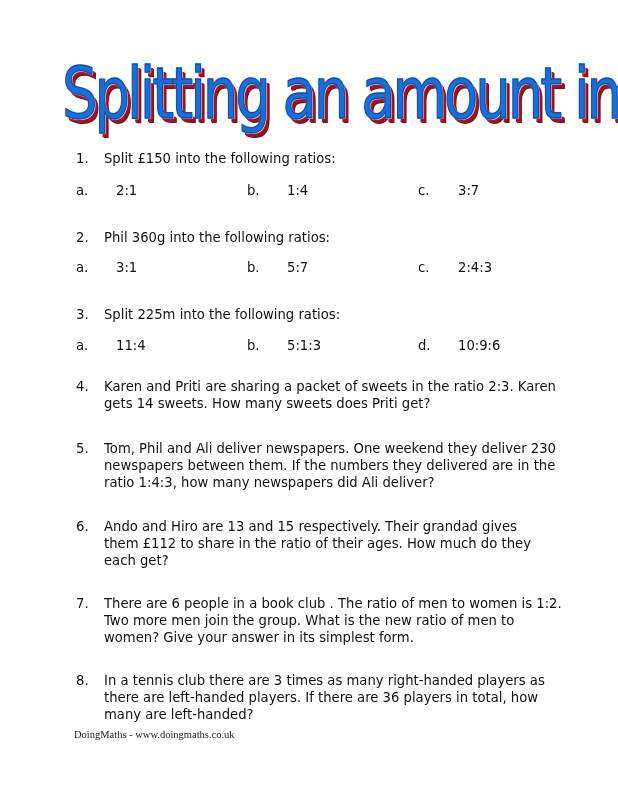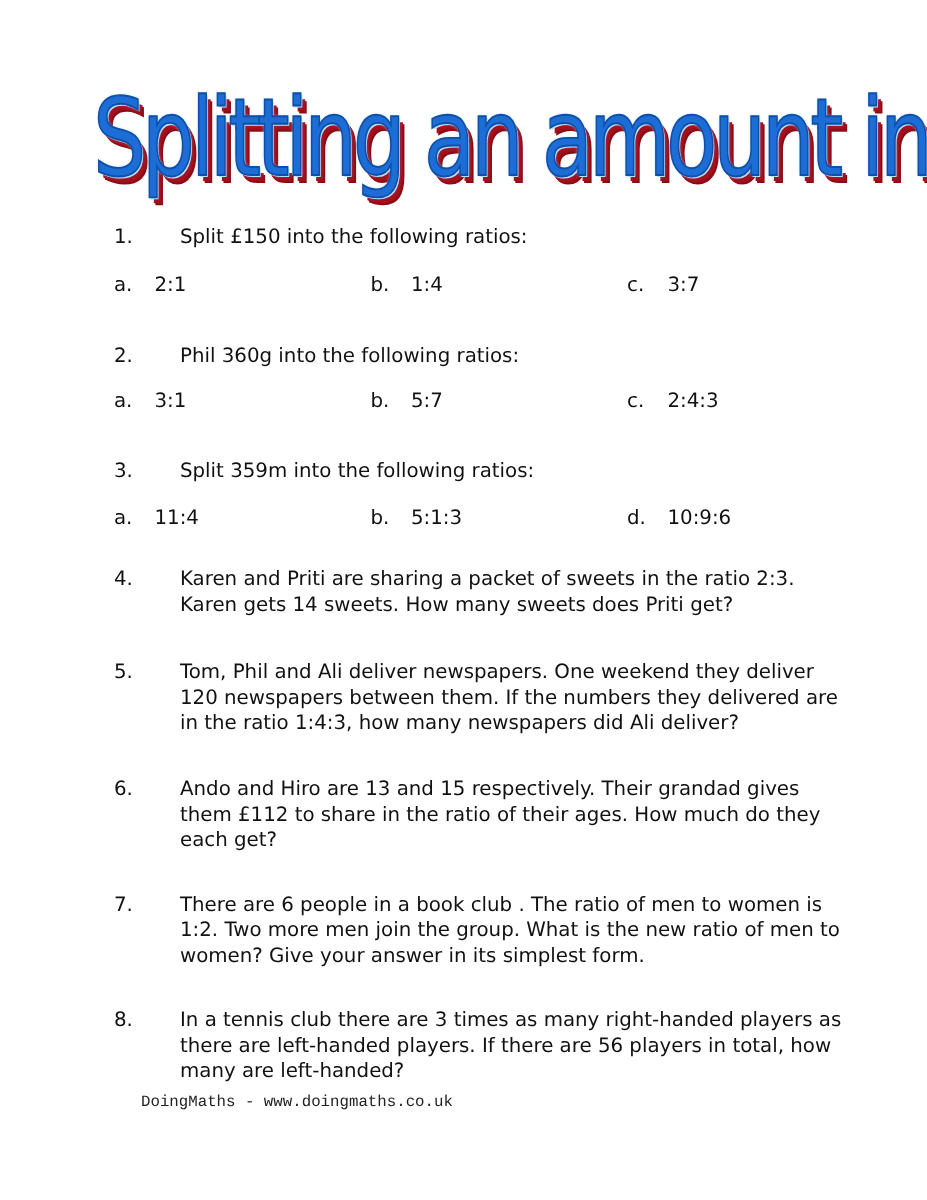--- a/index.html
+++ b/index.html
@@ -42,45 +42,44 @@
       width: 500px;
       font-size: 13.2px;
       line-height: 17px;
     }
     .q .num {
       position: absolute;
       left: 0;
       top: 0;
     }
     .q .text {
-      margin-left: 44px;
+      margin-left: 28px;
       display: block;
     }
     .opts {
       position: absolute;
       left: 76px;
       width: 500px;
       font-size: 13.2px;
       line-height: 17px;
     }
     .opt {
       position: absolute;
       top: 0;
       white-space: nowrap;
     }
     .opt .lbl { position: absolute; left: 0; }
-    .opt .val { position: absolute; left: 27px; }
+    .opt .val { position: absolute; left: 40px; }
     .footer {
       position: absolute;
       left: 74px;
       top: 729px;
-      font-family: Liberation Mono, monospace;
+      font-family: Liberation Serif, serif;
       font-size: 10.5px;
       color: #222222;
-      margin-left: 20px;
     }
   </style>
 </head>
 <body>
 
 <div class="title">Splitting an amount into a ratio</div>
 
 <div class="q" style="top:150px;">
   <span class="num">1.</span>
   <span class="text">Split £150 into the following ratios:</span>
@@ -114,21 +113,21 @@
     <span class="val">5:7</span>
   </div>
   <div class="opt" style="left:342px;">
     <span class="lbl">c.</span>
     <span class="val">2:4:3</span>
   </div>
 </div>
 
 <div class="q" style="top:306px;">
   <span class="num">3.</span>
-  <span class="text">Split 359m into the following ratios:</span>
+  <span class="text">Split 225m into the following ratios:</span>
 </div>
 <div class="opts" style="top:337px;">
   <div class="opt" style="left:0;">
     <span class="lbl">a.</span>
     <span class="val">11:4</span>
   </div>
   <div class="opt" style="left:171px;">
     <span class="lbl">b.</span>
     <span class="val">5:1:3</span>
   </div>
@@ -138,31 +137,31 @@
   </div>
 </div>
 
 <div class="q" style="top:378px; width:490px;">
   <span class="num">4.</span>
   <span class="text">Karen and Priti are sharing a packet of sweets in the ratio 2:3. Karen gets 14 sweets. How many sweets does Priti get?</span>
 </div>
 
 <div class="q" style="top:440px; width:490px;">
   <span class="num">5.</span>
-  <span class="text">Tom, Phil and Ali deliver newspapers. One weekend they deliver 120 newspapers between them. If the numbers they delivered are in the ratio 1:4:3, how many newspapers did Ali deliver?</span>
+  <span class="text">Tom, Phil and Ali deliver newspapers. One weekend they deliver 230 newspapers between them. If the numbers they delivered are in the ratio 1:4:3, how many newspapers did Ali deliver?</span>
 </div>
 
 <div class="q" style="top:518px; width:474px;">
   <span class="num">6.</span>
   <span class="text">Ando and Hiro are 13 and 15 respectively. Their grandad gives them £112 to share in the ratio of their ages. How much do they each get?</span>
 </div>
 
 <div class="q" style="top:595px; width:490px;">
   <span class="num">7.</span>
   <span class="text">There are 6 people in a book club . The ratio of men to women is 1:2. Two more men join the group. What is the new ratio of men to women? Give your answer in its simplest form.</span>
 </div>
 
 <div class="q" style="top:672px; width:500px;">
   <span class="num">8.</span>
-  <span class="text">In a tennis club there are 3 times as many right-handed players as there are left-handed players. If there are 56 players in total, how many are left-handed?</span>
+  <span class="text">In a tennis club there are 3 times as many right-handed players as there are left-handed players. If there are 36 players in total, how many are left-handed?</span>
 </div>
 
 <div class="footer">DoingMaths - www.doingmaths.co.uk</div>
 
 </body></html>

